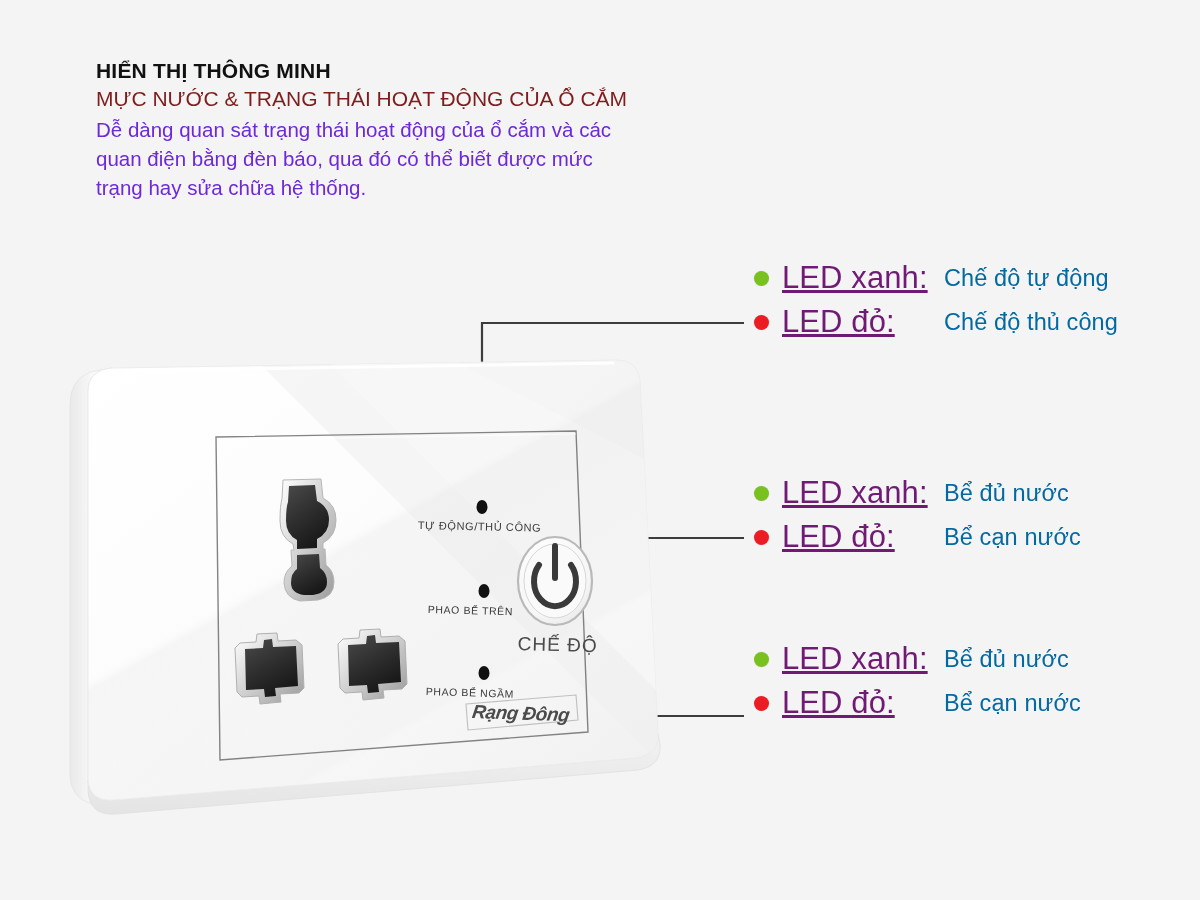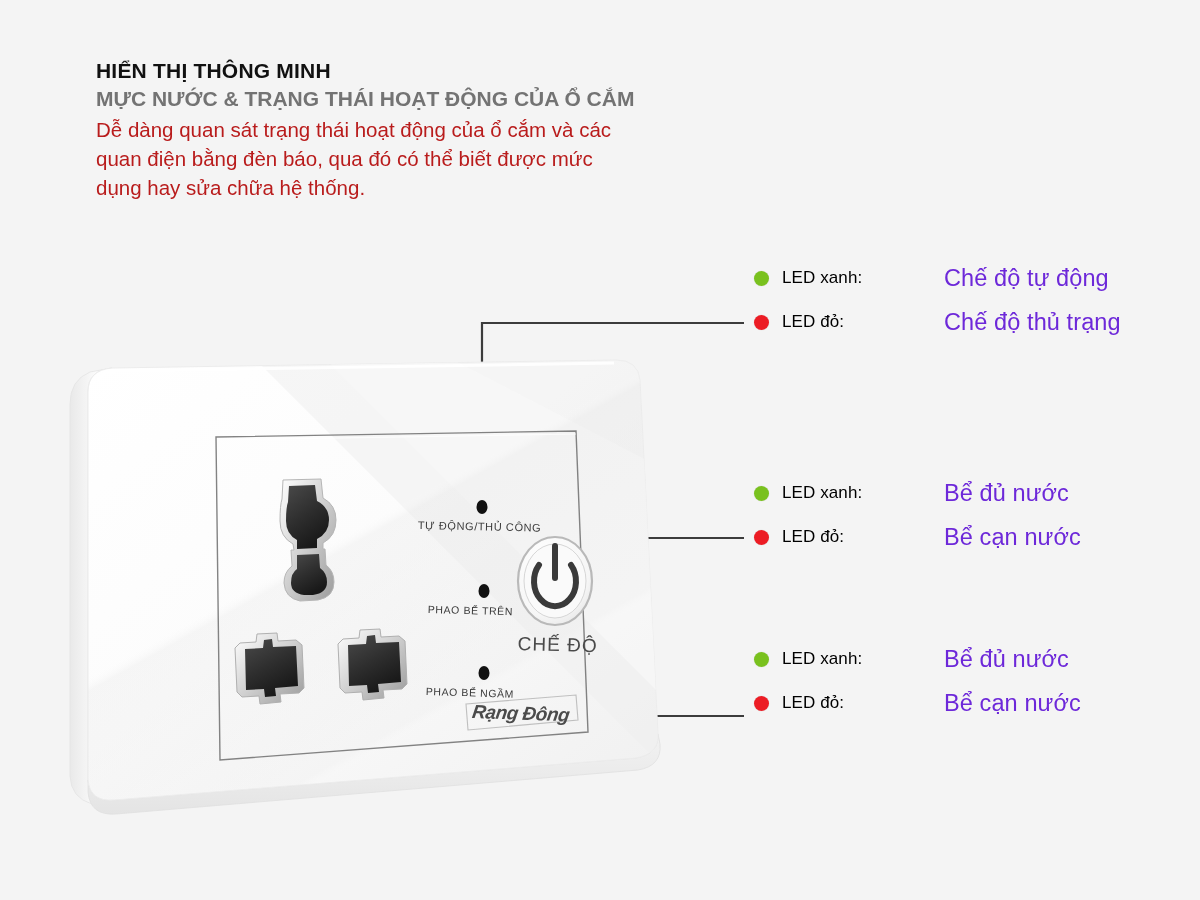--- a/index.html
+++ b/index.html
@@ -33,29 +33,29 @@
     font-size: 21px;
     font-weight: bold;
     letter-spacing: 0.2px;
     color: #111;
     line-height: 1.25;
     margin: 0 0 2px 0;
     white-space: nowrap;
   }
   .h-sub {
     font-size: 21px;
-    font-weight: bold;
-    color: #737373;
+    font-weight: normal;
+    color: #7f1d1d;
     line-height: 1.25;
     margin: 0 0 2px 0;
     white-space: nowrap;
   }
   .h-body {
     font-size: 20.5px;
-    color: #b91c1c;
+    color: #6d28d9;
     line-height: 1.42;
     margin: 0;
     text-align: justify;
     width: 635px;
   }
   .h-body span { display: block; white-space: nowrap; }
 
   
   .legend-group { position: absolute; }
   .legend-row {
@@ -68,29 +68,30 @@
     width: 15px;
     height: 15px;
     border-radius: 50%;
     margin-right: 13px;
     flex: 0 0 auto;
     box-shadow: 0 0 0 0.5px rgba(0,0,0,0.06);
   }
   .led-dot.green { background: #79c11e; }
   .led-dot.red   { background: #ec1c24; }
   .legend-label {
-    font-size: 17px;
-    color: #000000;
+    font-size: 31px;
+    color: #701a75;
     letter-spacing: 0.1px;
     width: 162px;
     flex: 0 0 auto;
+    text-decoration: underline;
   }
   .legend-value {
     font-size: 23.5px;
-    color: #6d28d9;
+    color: #0369a1;
     letter-spacing: 0.1px;
   }
 
   
   #leaders {
     position: absolute;
     left: 0; top: 0;
     width: 1200px;
     height: 900px;
     pointer-events: none;
@@ -118,21 +119,21 @@
 <body>
 
 <div id="stage">
 
   <div class="header-block">
     <p class="h-title">HIỂN THỊ THÔNG MINH</p>
     <p class="h-sub">MỰC NƯỚC &amp; TRẠNG THÁI HOẠT ĐỘNG CỦA Ổ CẮM</p>
     <p class="h-body">
       <span>Dễ dàng quan sát trạng thái hoạt động của ổ cắm và các</span>
       <span>quan điện bằng đèn báo, qua đó có thể biết được mức</span>
-      <span>dụng hay sửa chữa hệ thống.</span>
+      <span>trạng hay sửa chữa hệ thống.</span>
     </p>
   </div>
 
   <svg id="leaders" viewBox="0 0 1200 900" width="1200" height="900">
 
     <polyline points="476,506 476,323 738,323" fill="none" stroke="#3c3c3c" stroke-width="2.2"></polyline>
 
     <polyline points="478,590 478,538 738,538" fill="none" stroke="#3c3c3c" stroke-width="2.2"></polyline>
 
     <polyline points="478,674 478,716 738,716" fill="none" stroke="#3c3c3c" stroke-width="2.2"></polyline>
@@ -253,21 +254,21 @@
 
   <div class="legend-group" style="left:748px; top:256px;">
     <div class="legend-row">
       <span class="led-dot green"></span>
       <span class="legend-label">LED xanh:</span>
       <span class="legend-value">Chế độ tự động</span>
     </div>
     <div class="legend-row">
       <span class="led-dot red"></span>
       <span class="legend-label">LED đỏ:</span>
-      <span class="legend-value">Chế độ thủ trạng</span>
+      <span class="legend-value">Chế độ thủ công</span>
     </div>
   </div>
 
   <div class="legend-group" style="left:748px; top:471px;">
     <div class="legend-row">
       <span class="led-dot green"></span>
       <span class="legend-label">LED xanh:</span>
       <span class="legend-value">Bể đủ nước</span>
     </div>
     <div class="legend-row">

